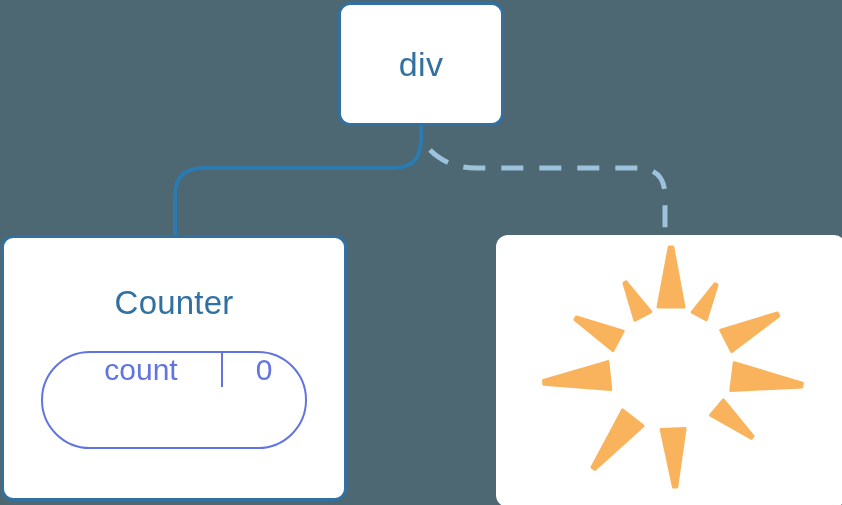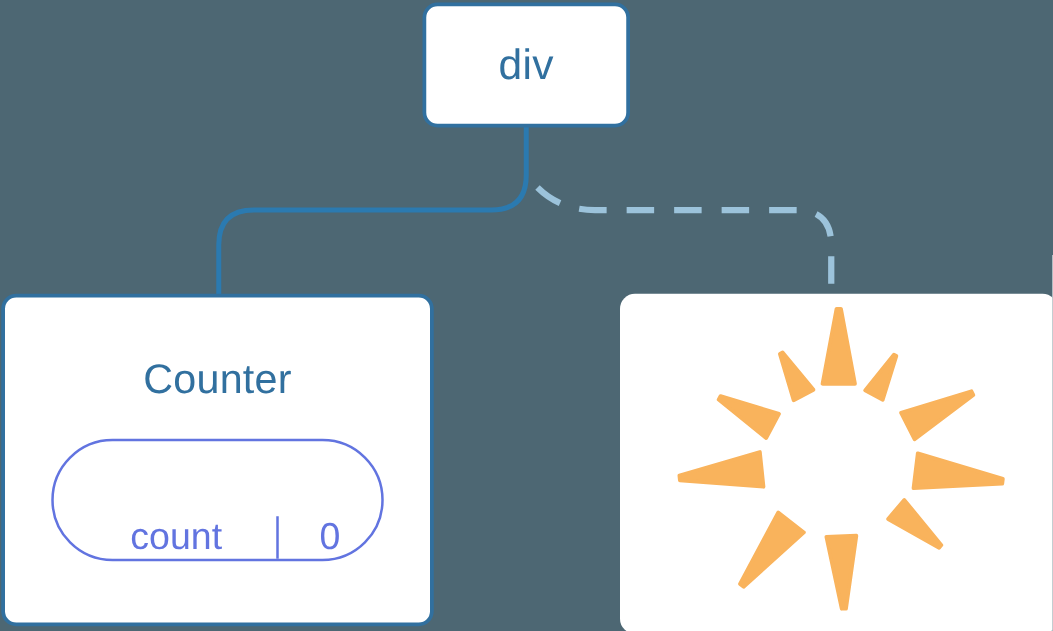--- a/index.html
+++ b/index.html
@@ -36,21 +36,21 @@
   }
   .node.bordered {
     border: 3px solid #31709f;
   }
 
   
   #node-root {
     left: 338px;
     top: 2px;
     width: 166px;
-    height: 100px;
+    height: 124px;
     justify-content: center;
   }
   #node-root .node-title {
     font-size: 34px;
     color: #31709f;
     line-height: 1;
     letter-spacing: 0.3px;
   }
 
   
@@ -70,21 +70,21 @@
   }
 
   
   .state-pill {
     margin-top: 32px;
     height: 98px;
     min-width: 264px;
     border: 2px solid #6274e0;
     border-radius: 49px;
     display: flex;
-    align-items: flex-end;
+    align-items: flex-start;
     box-sizing: border-box;
     background: #ffffff;
   }
   .state-pill .pill-key,
   .state-pill .pill-value {
     display: flex;
     align-items: center;
     justify-content: center;
     color: #6274e0;
     font-size: 30px;

